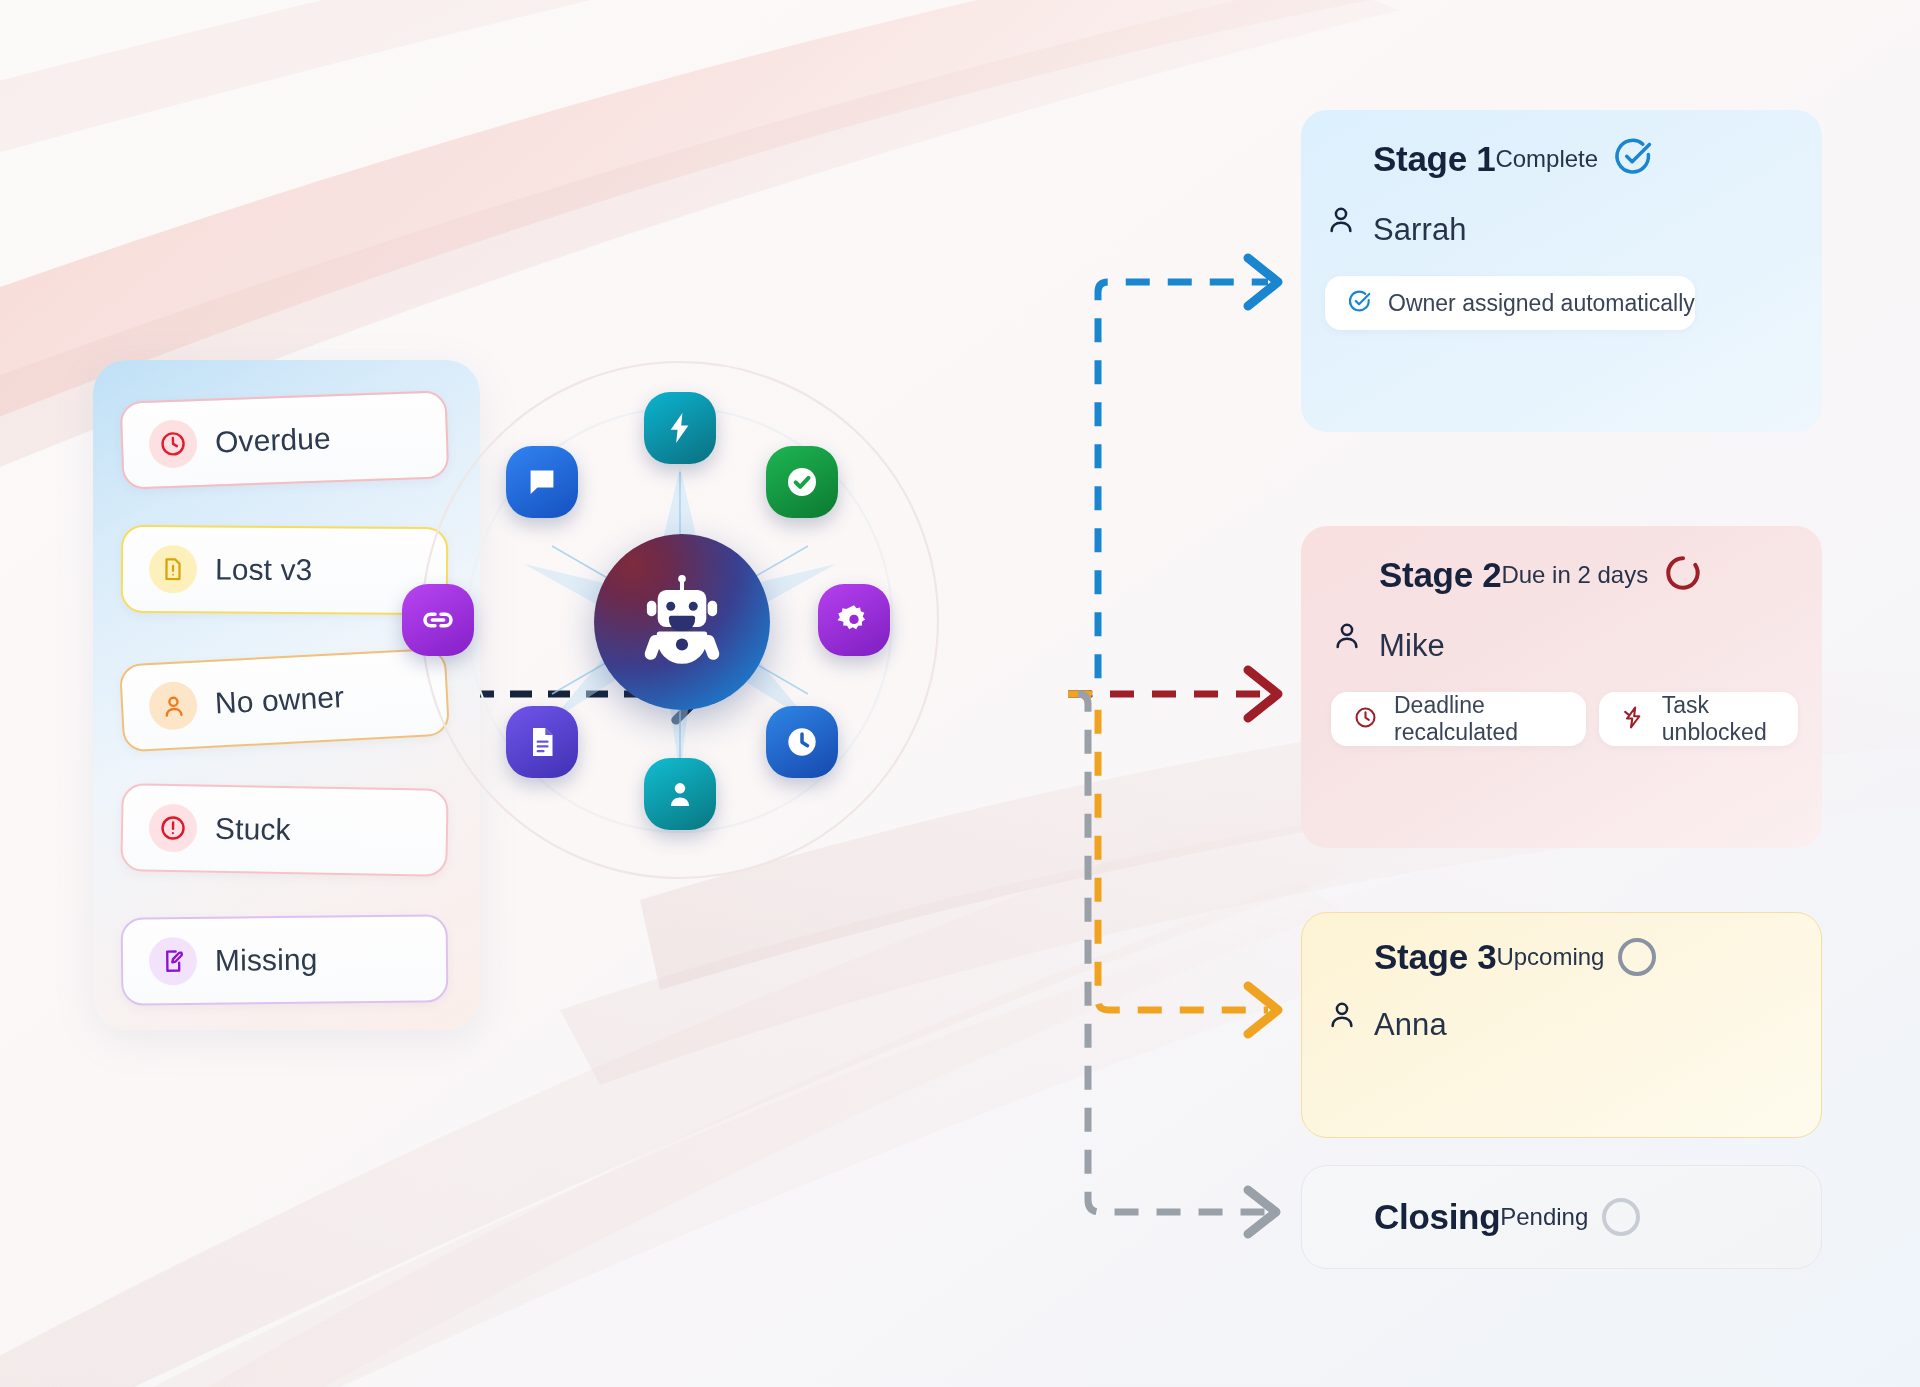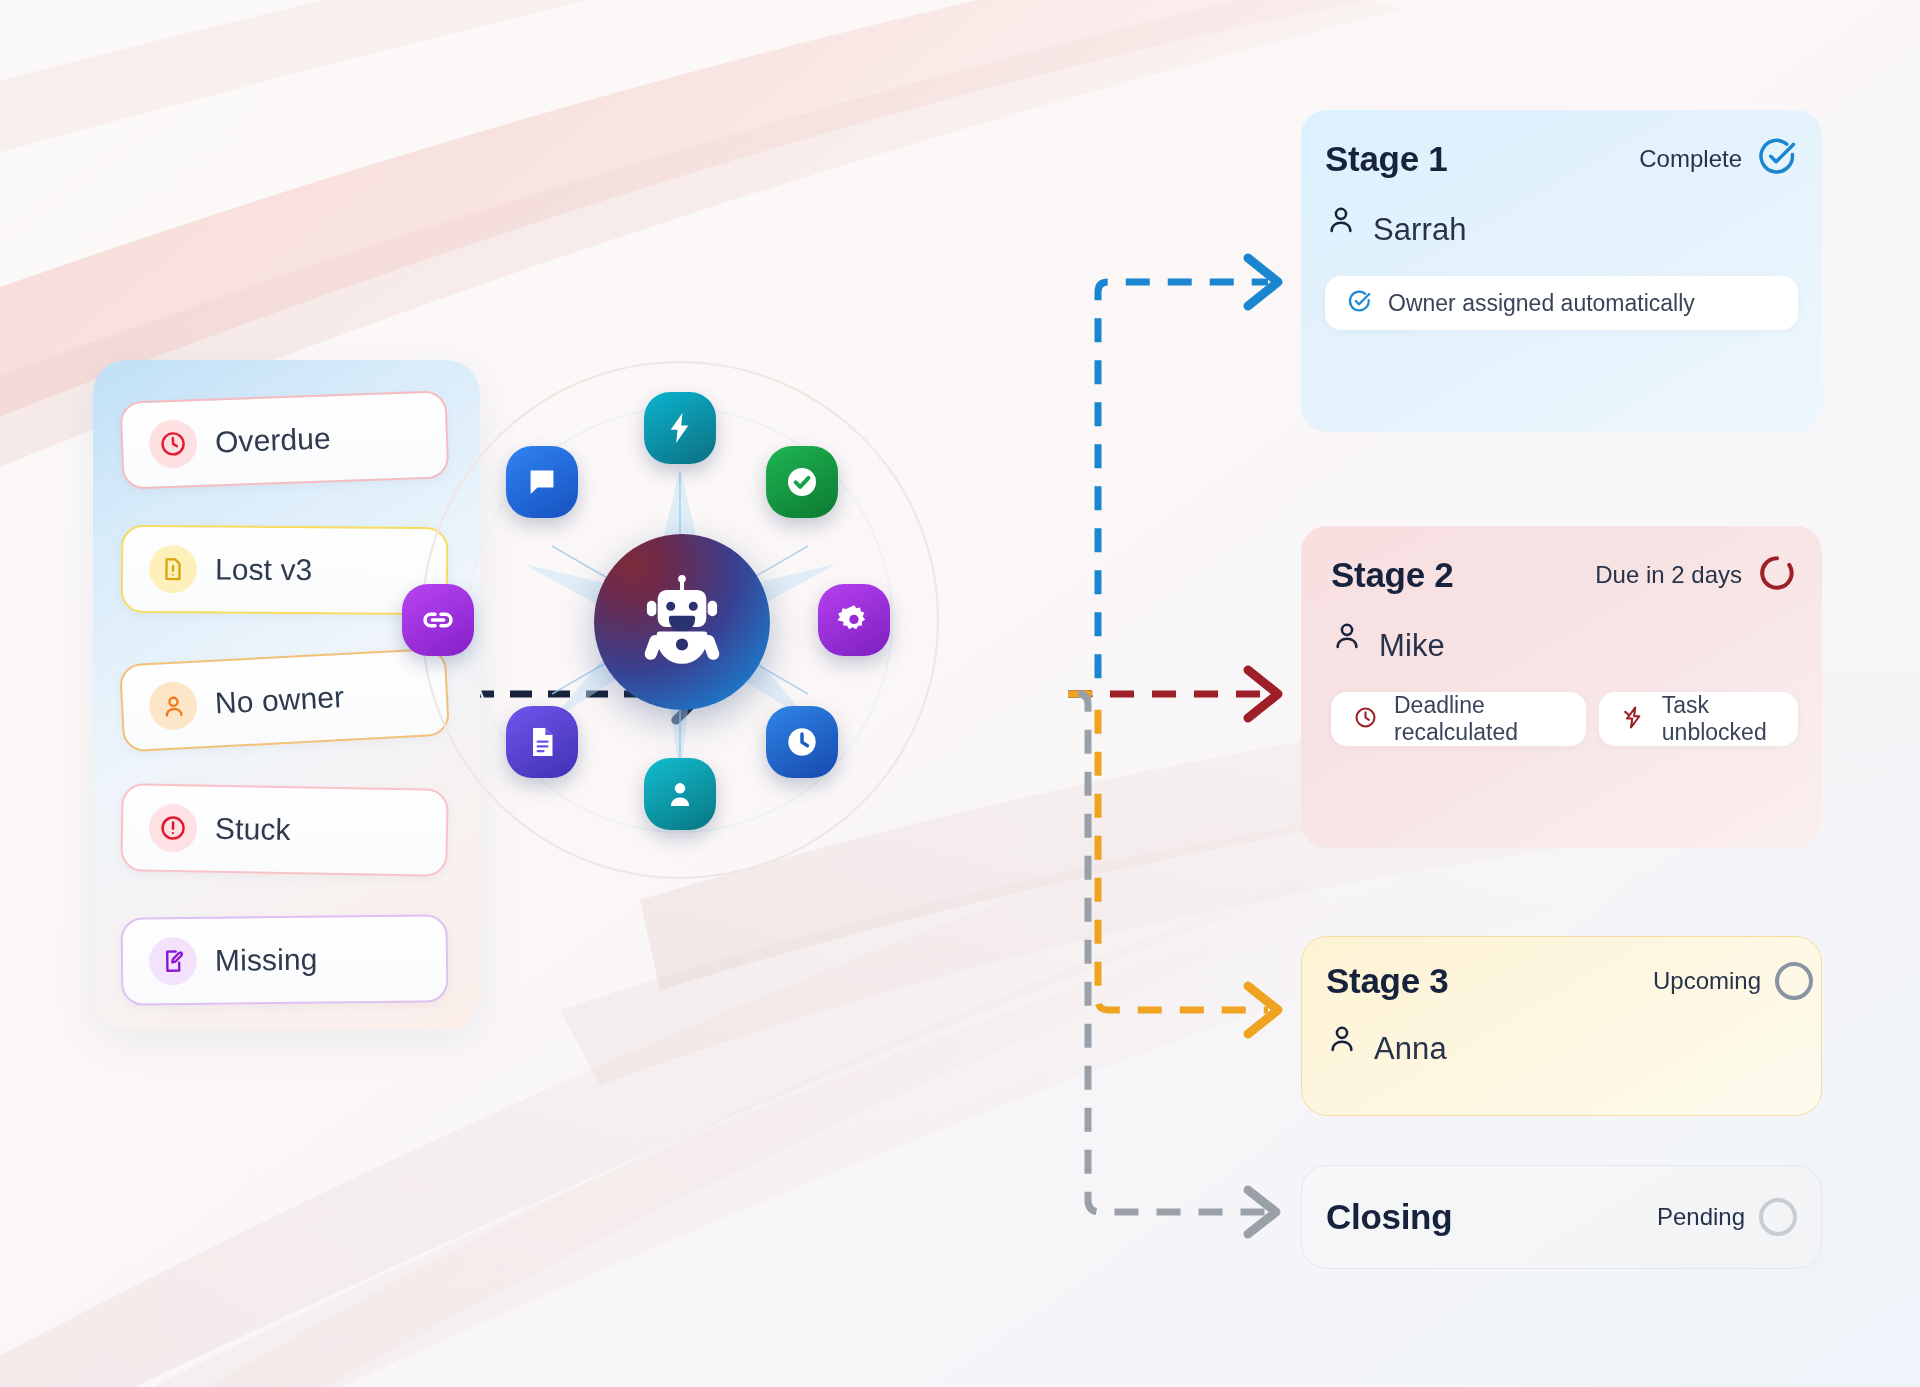--- a/index.html
+++ b/index.html
@@ -71,21 +71,21 @@
     box-shadow: 0 12px 34px rgba(30,60,120,.30);
   }
 
   
   .scard {
     position:absolute;
     left:1301px;
     border-radius: 26px;
   }
   .scard-head {
-    display:flex; align-items:center; justify-content:space-between;
+    display:flex; align-items:center; margin-left:48px;
   }
   .scard-title { font-size:35px; font-weight:700; color:#17233d; letter-spacing:-.3px; }
   .scard-status-wrap { display:flex; align-items:center; gap:14px; }
   .scard-status { font-size:24px; color:#27334a; }
   .scard-owner { display:flex; align-items:center; gap:16px; margin-top:14px; }
   .scard-owner-name { font-size:31px; color:#26334a; letter-spacing:.1px;margin-top:16px; }
   .srow {
     background:#fff;
     border-radius:16px;
     height:54px;
@@ -100,21 +100,21 @@
     top:110px; width:521px; height:322px;
     background: linear-gradient(150deg,#dcf0fd 0%, #e3f2fd 40%, #eef7fd 100%);
     padding: 26px 24px 22px 24px;
   }
   .card-stage2 {
     top:526px; width:521px; height:322px;
     background: linear-gradient(150deg,#f8dfe0 0%, #f7e2e3 35%, #fbeff0 100%);
     padding: 26px 24px 22px 30px;
   }
   .card-stage3 {
-    top:936px; width:521px; height:180px;
+    top:912px; width:521px; height:226px;
     background: linear-gradient(150deg,#fdf3d4 0%, #fdf6e0 45%, #fefbee 100%);
     border:1px solid #f6dda0;
     padding: 24px 8px 20px 24px;
   }
   .card-closing {
     top:1165px; width:521px; height:104px;
     background: linear-gradient(150deg,#f6f7f8 0%, #f3f4f6 100%);
     border:1px solid #e6e8ec;
     display:flex; align-items:center;
     padding: 0 24px;
@@ -364,21 +364,21 @@
     </div>
     <div class="scard-owner">
       <span>
         <svg width="32" height="32" viewBox="0 0 24 24" fill="none" stroke="#17233d" stroke-width="1.9" stroke-linecap="round" stroke-linejoin="round">
             <circle cx="12" cy="7.4" r="3.8"></circle>
             <path d="M5.0 20.2c0-3.9 3.1-6.2 7.0-6.2s7.0 2.3 7.0 6.2"></path>
           </svg>
       </span>
       <span class="scard-owner-name">Sarrah</span>
     </div>
-    <div style="margin-top:28px; display:flex; flex-direction:column; gap:12px;">
+    <div style="margin-top:28px; display:flex; flex-direction:row; gap:12px;">
       <div class="srow">
         <span>
           <svg width="25" height="25" viewBox="0 0 24 24" fill="none" stroke="#1a86d0" stroke-width="2.1" stroke-linecap="round" stroke-linejoin="round">
               <path d="M20.8 10.6A9 9 0 1 1 17.6 4.6"></path>
               <path d="M8.4 11.6l3.1 3.1L21.4 4.8"></path>
             </svg>
         </span>
         <span class="srow-label">Owner assigned automatically</span>
       </div>
     </div>

